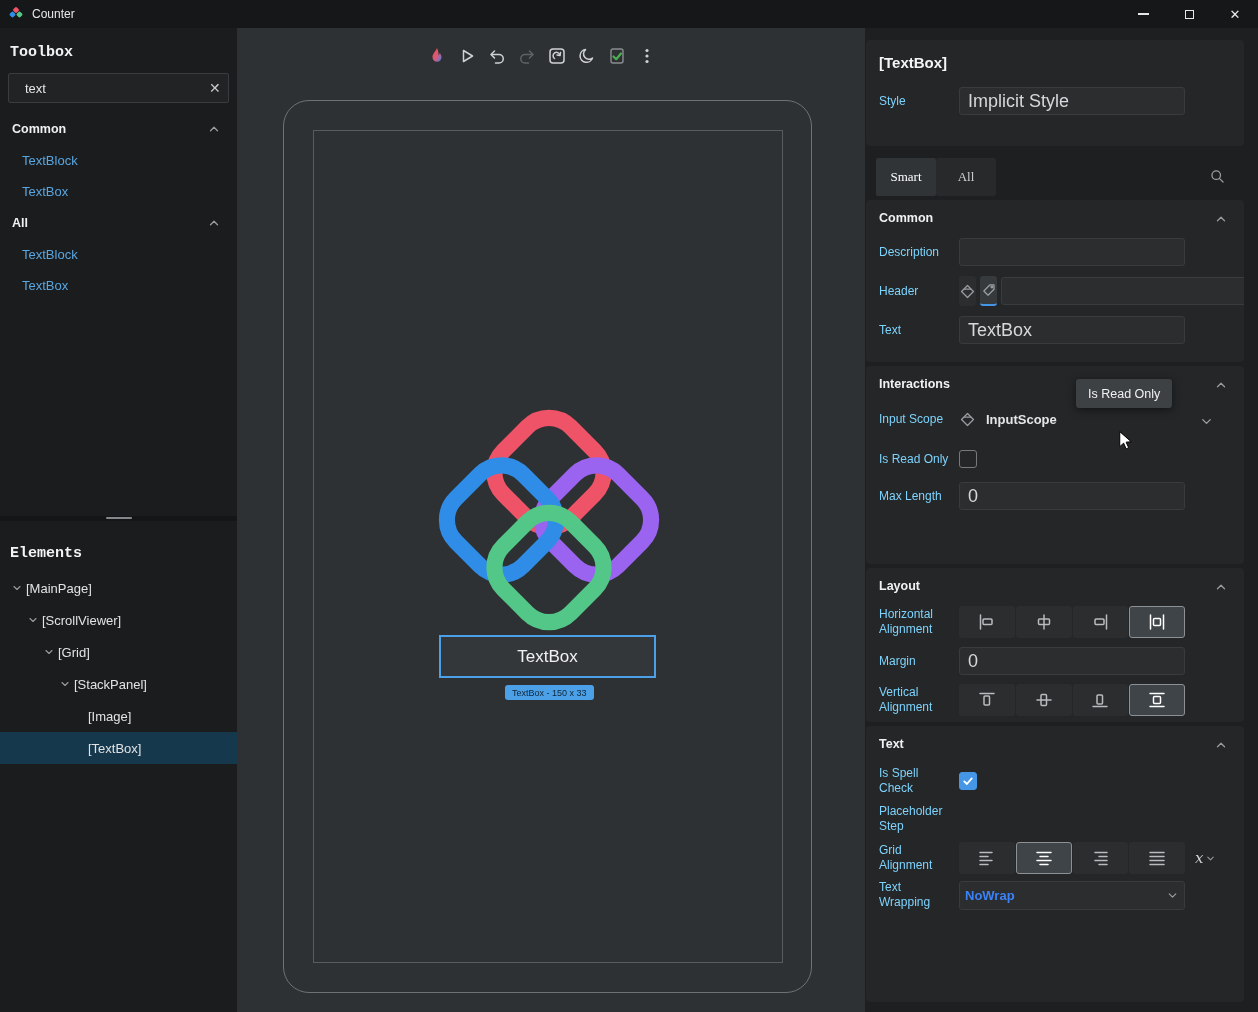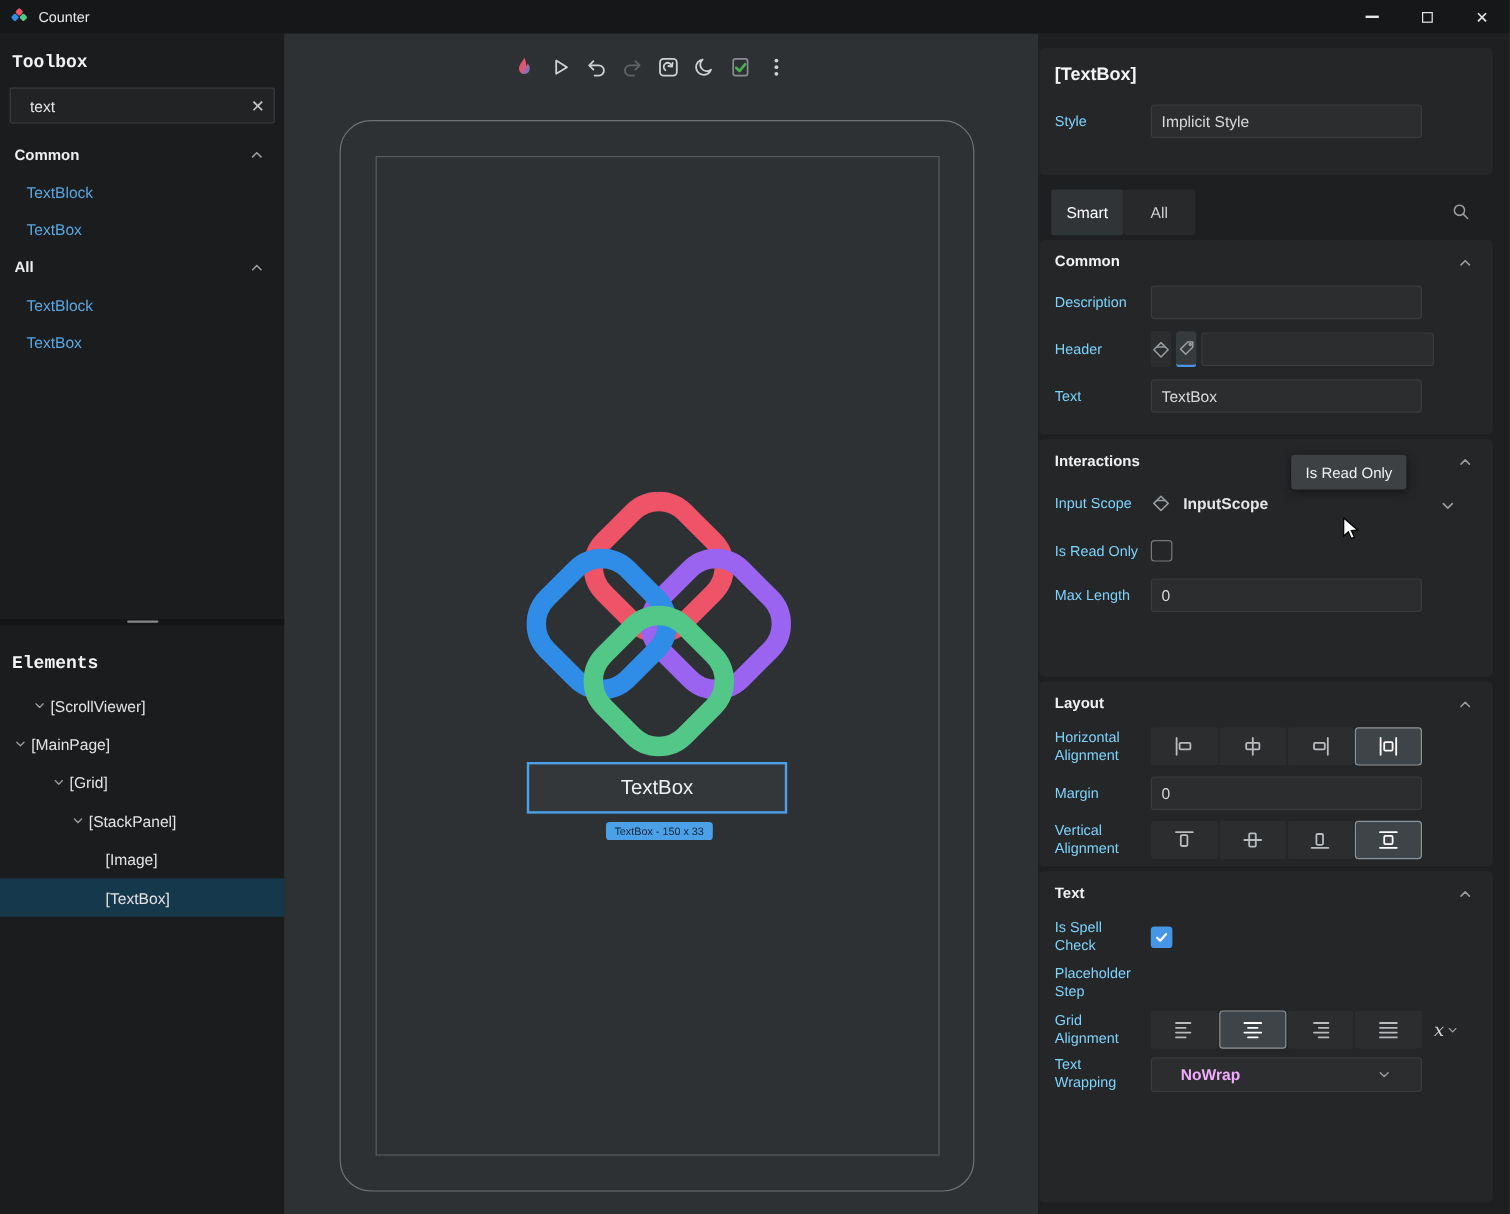--- a/index.html
+++ b/index.html
@@ -51,48 +51,48 @@
     background: #34373a; border: 2px solid #4ba0e8; display: flex; align-items: center; justify-content: center;
     color: #f0f1f2; font-size: 17px; }
   .sel-badge { position: absolute; left: 268px; top: 657px; background: #4ba0e8; color: #0e2638;
     font-size: 9px; padding: 2.5px 7px; border-radius: 3px; }
 
   
   .props { position: absolute; top: 28px; left: 865px; width: 393px; bottom: 0; background: #1d1f21; color: #d6d8da; }
   .card { background: #242628; border-radius: 4px; margin: 0 14px 0 1px; width: 378px; overflow: hidden; position: relative; }
   .card.header-card { margin-top: 12px; height: 106px; padding: 14px 57px 0 13px; }
   .props-title { font-size: 15px; font-weight: bold; color: #f4f5f6; margin-bottom: 16px; }
-  .tabsrow { margin: 12px 14px 0 11px; height: 38px; display: flex; align-items: stretch; position: relative; }
+  .tabsrow { margin: 12px 14px 0 11px; height: 38px; display: flex; align-items: stretch; position: relative; font-family: Liberation Serif, serif; }
   .tab { width: 60px; display: flex; align-items: center; justify-content: center; font-size: 13px; border-radius: 2px; }
   .tab.active { background: #313437; color: #ffffff; }
   .tab.inactive { background: #27292b; color: #cfd1d3; }
   .tabs-search { position: absolute; right: 18px; top: 10px; }
 
   .section-card { margin-top: 4px; padding: 8px 57px 0 13px; }
   .sec-head { display: flex; align-items: center; font-size: 12.5px; font-weight: bold; color: #f0f1f2; height: 20px; margin-bottom: 10px; }
   .sec-chev { position: absolute; right: 16px; top: 12px; }
   .prow { display: flex; align-items: center; }
   .plabel { width: 80px; flex: none; font-size: 12px; color: #7dd3fc; line-height: 1.25; padding-right: 6px; }
   .pcontrol { width: 226px; flex: none; display: flex; align-items: center; }
   .pinput { width: 100%; height: 28px; background: #2b2d2f; border: 1px solid #393c3e; border-radius: 3px;
-    color: #d6d8da; font-size: 13px; font-family: inherit; padding: 0 8px; outline: none; }
+    color: #d6d8da; font-size: 18px; font-family: inherit; padding: 0 8px; outline: none; }
   .cb { width: 18px; height: 18px; border: 1.5px solid #77797c; border-radius: 3px; background: transparent;
     display: flex; align-items: center; justify-content: center; }
   .cb.checked { background: #4596e6; border-color: #4596e6; }
   .iconbtn { width: 36px; height: 30px; background: #2b2d2f; border-radius: 3px; display: flex;
     align-items: center; justify-content: center; margin-right: 4px; }
   .iconbtn.selected { background: #363a3d; border-bottom: 2px solid #4596e6; }
   .seg { display: flex; gap: 1px; width: 226px; }
   .seg .segbtn { width: 56px; height: 32px; background: #2b2d2f; border-radius: 3px; display: flex;
     align-items: center; justify-content: center; border: 1px solid transparent; }
   .seg .segbtn.selected { background: #3f4449; border-color: #8d9194; }
   .seg svg { stroke: #b9bcbe; }
   .seg .selected svg { stroke: #ffffff; }
   .dropdown { width: 100%; height: 29px; background: #2b2d2f; border: 1px solid #393c3e; border-radius: 3px;
-    display: flex; align-items: center; justify-content: space-between; padding: 0 24px; font-size: 13px; color: #f0abfc; font-weight: bold; }
+    display: flex; align-items: center; justify-content: space-between; padding: 0 5px; font-size: 13px; color: #3b82f6; font-weight: bold; }
   .scope-row { display: flex; align-items: center; gap: 10px; font-size: 13px; color: #e4e5e6; font-weight: bold; }
 
   .tooltip { position: absolute; left: 1076px; top: 379px; height: 29px; background: #3e4144; border-radius: 3px;
     padding: 0 12px; display: flex; align-items: center; color: #f0f1f2; font-size: 12.5px; z-index: 40;
     box-shadow: 0 2px 8px rgba(0,0,0,.5); }
   .row-expander { position: absolute; right: 30px; top: 48px; }
   .x-dropdown { display: flex; align-items: center; gap: 2px; margin-left: 10px; color: #cfd1d3;
     font-family: "DejaVu Serif", serif; font-style: italic; font-size: 15px; }
   .cursor { position: absolute; left: 1117px; top: 431px; z-index: 60; }
 </style>
@@ -155,36 +155,36 @@
 
       <div class="splitter">
           <span class="grip"></span>
         </div>
     </div>
 
     <div class="elements-panel">
       <div class="panel-title">Elements</div>
 
       <div class="tree-row">
+        <span class="tree-spacer" style="width:8px"></span>
+        <span class="tree-chev">
+          <svg class="stroke" width="12" height="12" viewBox="0 0 16 16">
+              <path d="M4 6 l4 4 4 -4"></path>
+            </svg>
+          </span>
+        <span>[MainPage]</span>
+      </div>
+      <div class="tree-row">
         <span class="tree-spacer" style="width:24px"></span>
         <span class="tree-chev">
           <svg class="stroke" width="12" height="12" viewBox="0 0 16 16">
               <path d="M4 6 l4 4 4 -4"></path>
             </svg>
           </span>
         <span>[ScrollViewer]</span>
-      </div>
-      <div class="tree-row">
-        <span class="tree-spacer" style="width:8px"></span>
-        <span class="tree-chev">
-          <svg class="stroke" width="12" height="12" viewBox="0 0 16 16">
-              <path d="M4 6 l4 4 4 -4"></path>
-            </svg>
-          </span>
-        <span>[MainPage]</span>
       </div>
       <div class="tree-row">
         <span class="tree-spacer" style="width:40px"></span>
         <span class="tree-chev">
           <svg class="stroke" width="12" height="12" viewBox="0 0 16 16">
               <path d="M4 6 l4 4 4 -4"></path>
             </svg>
           </span>
         <span>[Grid]</span>
       </div>

